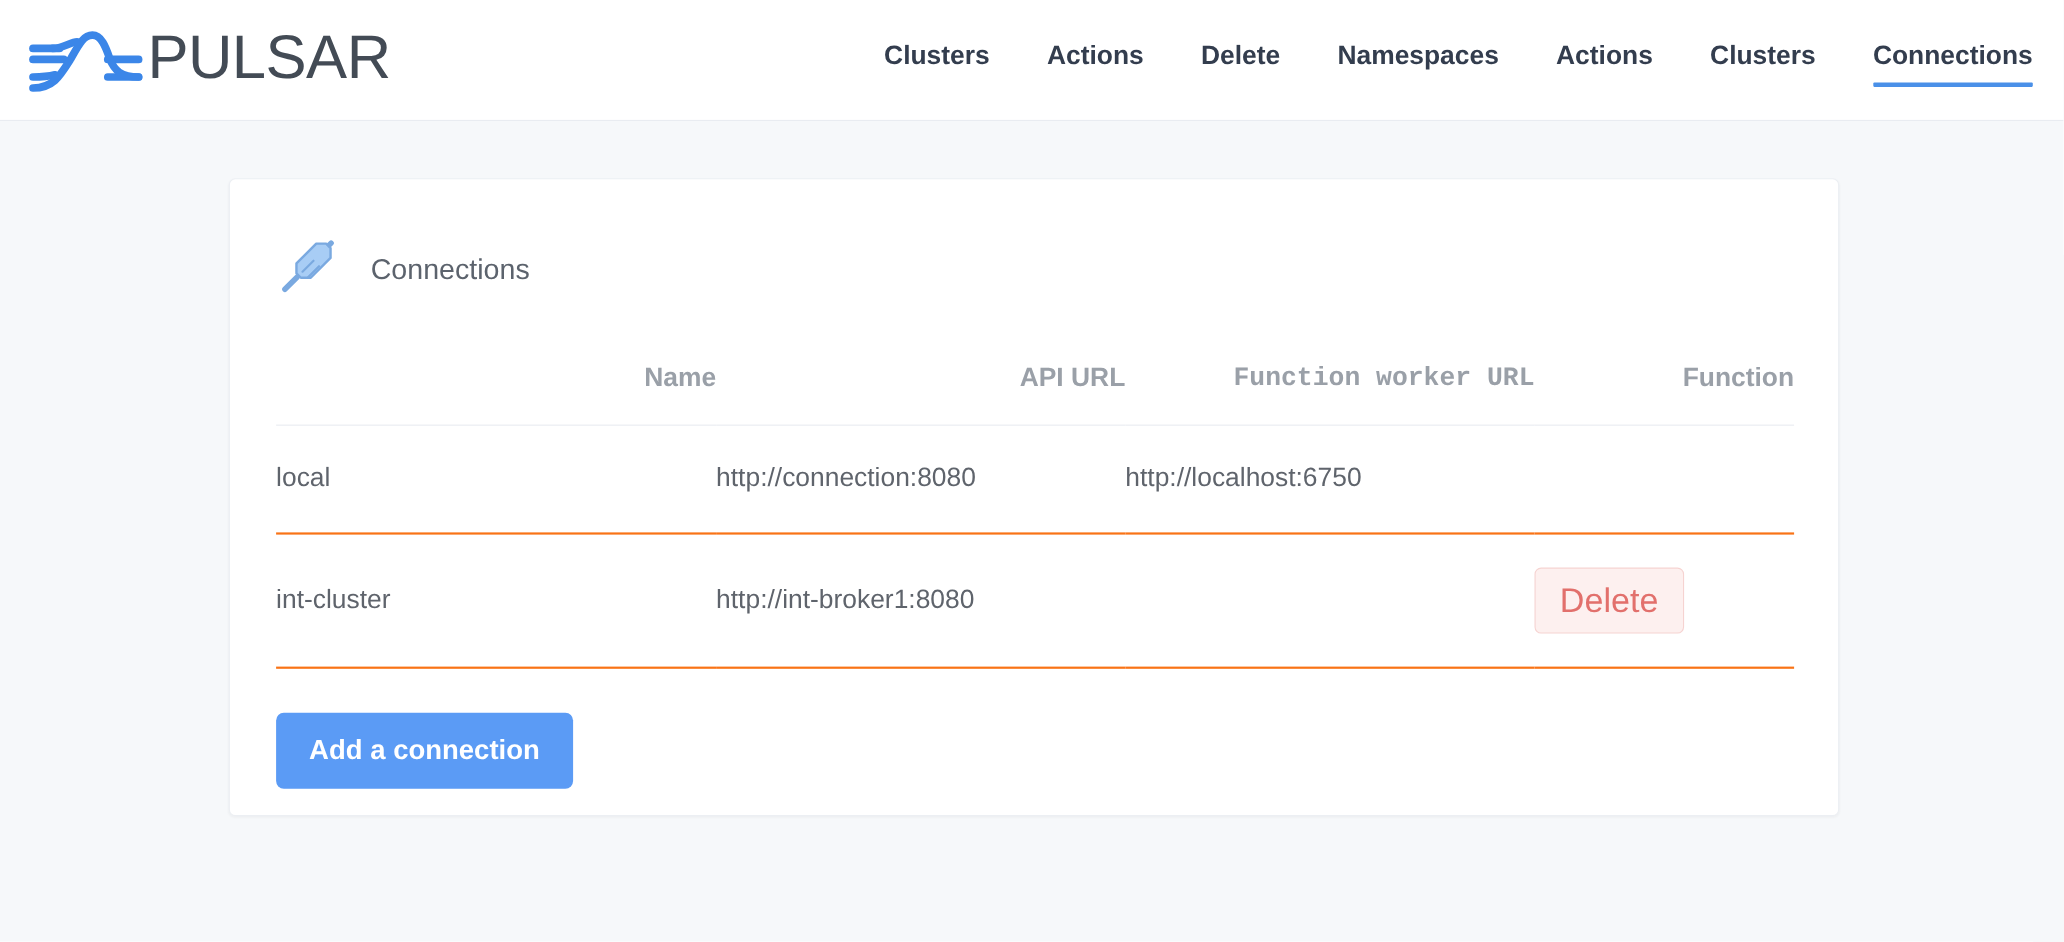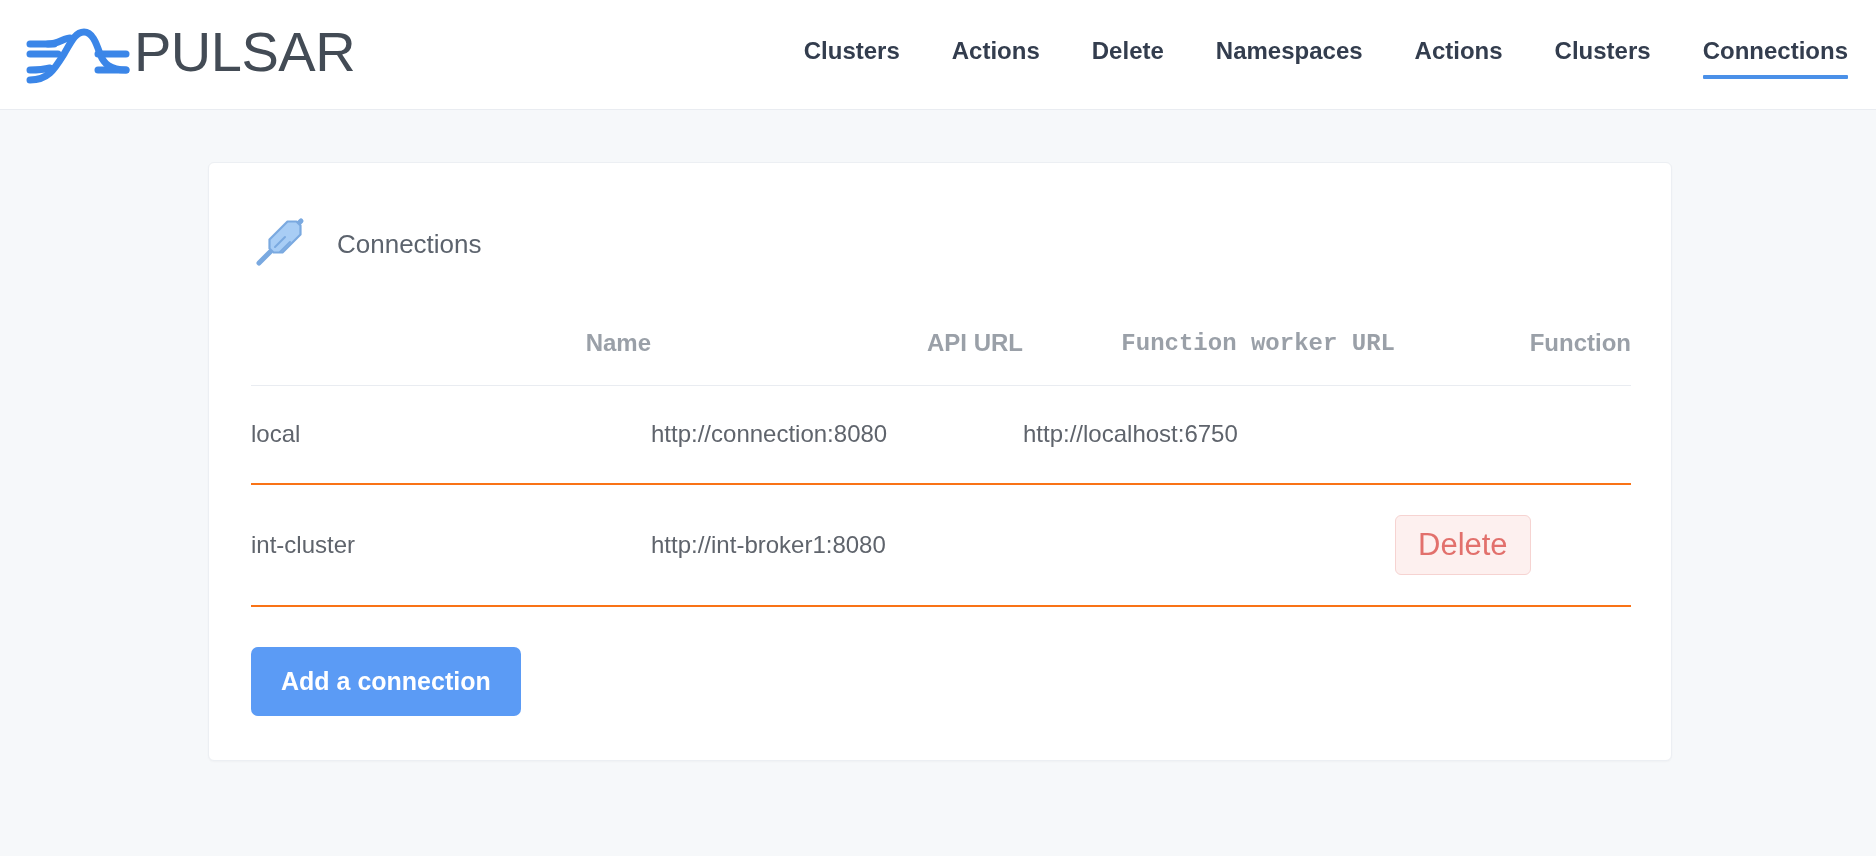--- a/index.html
+++ b/index.html
@@ -144,21 +144,21 @@
     color: #e2706c;
     background: #fdf0ef;
     border: 1px solid #f6d3d1;
     border-radius: 6px;
     padding: 12px 22px;
     cursor: pointer;
     line-height: 1.1;
   }
 
   .card-footer {
-    padding: 40px 0 44px 42px;
+    padding: 40px 0 24px 42px;
   }
   .primary-btn {
     font-family: "Liberation Sans", sans-serif;
     font-size: 25px;
     font-weight: bold;
     color: #ffffff;
     background: #5b9bf5;
     border: none;
     border-radius: 7px;
     padding: 22px 30px;

